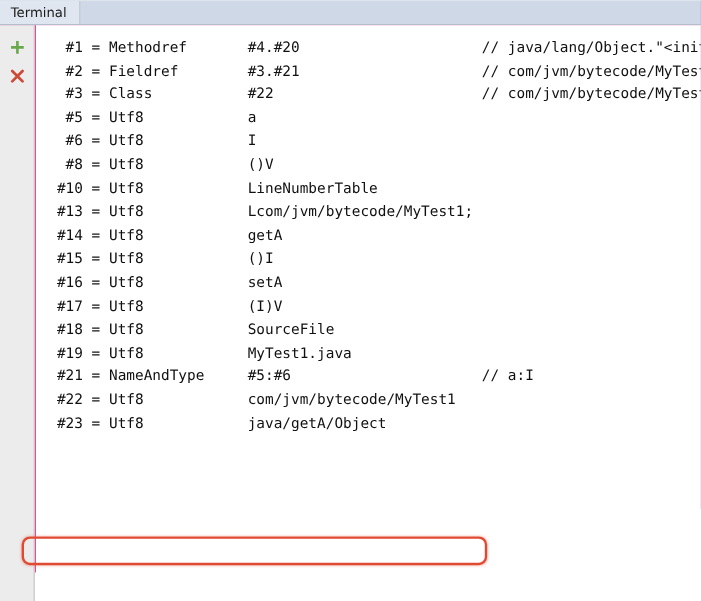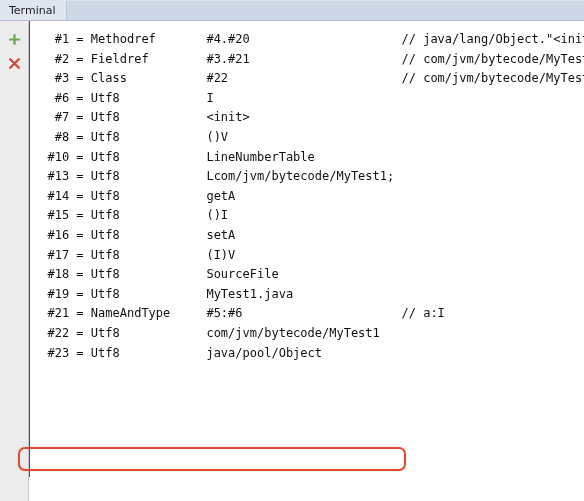--- a/index.html
+++ b/index.html
@@ -12,21 +12,21 @@
     height: 501px;
     overflow: hidden;
     font-family: "DejaVu Sans", sans-serif;
     -webkit-font-smoothing: antialiased;
   }
 
   #app {
     position: relative;
     width: 584px;
     height: 477px;
-    background: #1d4ed8;
+    background: #ec4899;
     box-sizing: border-box;
   }
 
   
   .tabstrip {
     position: absolute;
     left: 0;
     top: 0;
     width: 584px;
     height: 21px;
@@ -152,34 +152,34 @@
 
   </div>
 
   <div class="console">
 
 
     <div id="entry-lines">
         <div class="line"><span class="seg">   #1</span><span class="seg"> = </span><span class="seg">Methodref       </span><span class="seg">#4.#20                     </span><span class="seg">// java/lang/Object."&lt;init&gt;":()V</span></div>
         <div class="line"><span class="seg">   #2</span><span class="seg"> = </span><span class="seg">Fieldref        </span><span class="seg">#3.#21                     </span><span class="seg">// com/jvm/bytecode/MyTest1.a:I</span></div>
         <div class="line"><span class="seg">   #3</span><span class="seg"> = </span><span class="seg">Class           </span><span class="seg">#22                        </span><span class="seg">// com/jvm/bytecode/MyTest1</span></div>
+        <div class="line"><span class="seg">   #5</span><span class="seg"> = </span><span class="seg">Utf8            </span><span class="seg">a</span></div>
         <div class="line"><span class="seg">   #6</span><span class="seg"> = </span><span class="seg">Utf8            </span><span class="seg">I</span></div>
-        <div class="line"><span class="seg">   #7</span><span class="seg"> = </span><span class="seg">Utf8            </span><span class="seg">&lt;init&gt;</span></div>
         <div class="line"><span class="seg">   #8</span><span class="seg"> = </span><span class="seg">Utf8            </span><span class="seg">()V</span></div>
         <div class="line"><span class="seg">  #10</span><span class="seg"> = </span><span class="seg">Utf8            </span><span class="seg">LineNumberTable</span></div>
         <div class="line"><span class="seg">  #13</span><span class="seg"> = </span><span class="seg">Utf8            </span><span class="seg">Lcom/jvm/bytecode/MyTest1;</span></div>
         <div class="line"><span class="seg">  #14</span><span class="seg"> = </span><span class="seg">Utf8            </span><span class="seg">getA</span></div>
         <div class="line"><span class="seg">  #15</span><span class="seg"> = </span><span class="seg">Utf8            </span><span class="seg">()I</span></div>
         <div class="line"><span class="seg">  #16</span><span class="seg"> = </span><span class="seg">Utf8            </span><span class="seg">setA</span></div>
         <div class="line"><span class="seg">  #17</span><span class="seg"> = </span><span class="seg">Utf8            </span><span class="seg">(I)V</span></div>
         <div class="line"><span class="seg">  #18</span><span class="seg"> = </span><span class="seg">Utf8            </span><span class="seg">SourceFile</span></div>
         <div class="line"><span class="seg">  #19</span><span class="seg"> = </span><span class="seg">Utf8            </span><span class="seg">MyTest1.java</span></div>
         <div class="line"><span class="seg">  #21</span><span class="seg"> = </span><span class="seg">NameAndType     </span><span class="seg">#5:#6                      </span><span class="seg">// a:I</span></div>
         <div class="line"><span class="seg">  #22</span><span class="seg"> = </span><span class="seg">Utf8            </span><span class="seg">com/jvm/bytecode/MyTest1</span></div>
-        <div class="line"><span class="seg">  #23</span><span class="seg"> = </span><span class="seg">Utf8            </span><span class="seg">java/pool/Object</span></div>
+        <div class="line"><span class="seg">  #23</span><span class="seg"> = </span><span class="seg">Utf8            </span><span class="seg">java/getA/Object</span></div>
       </div>
 
     <div class="line">
       
     </div>
 
   </div>
 
   <div class="annotation-box"></div>
 

